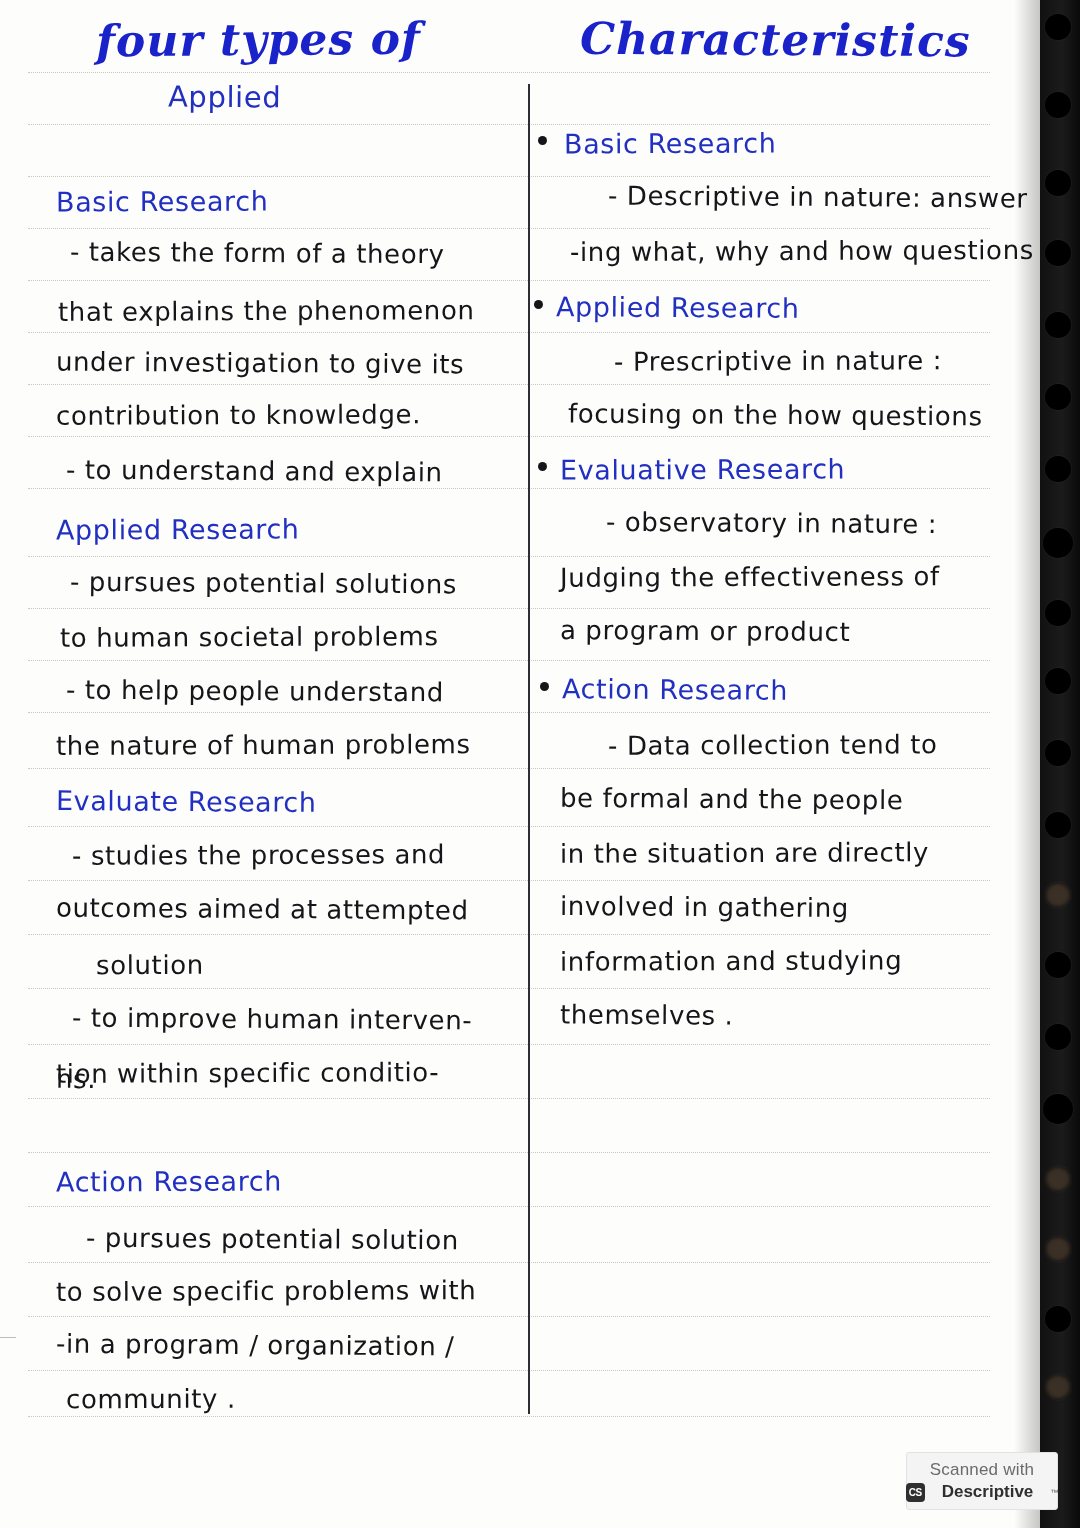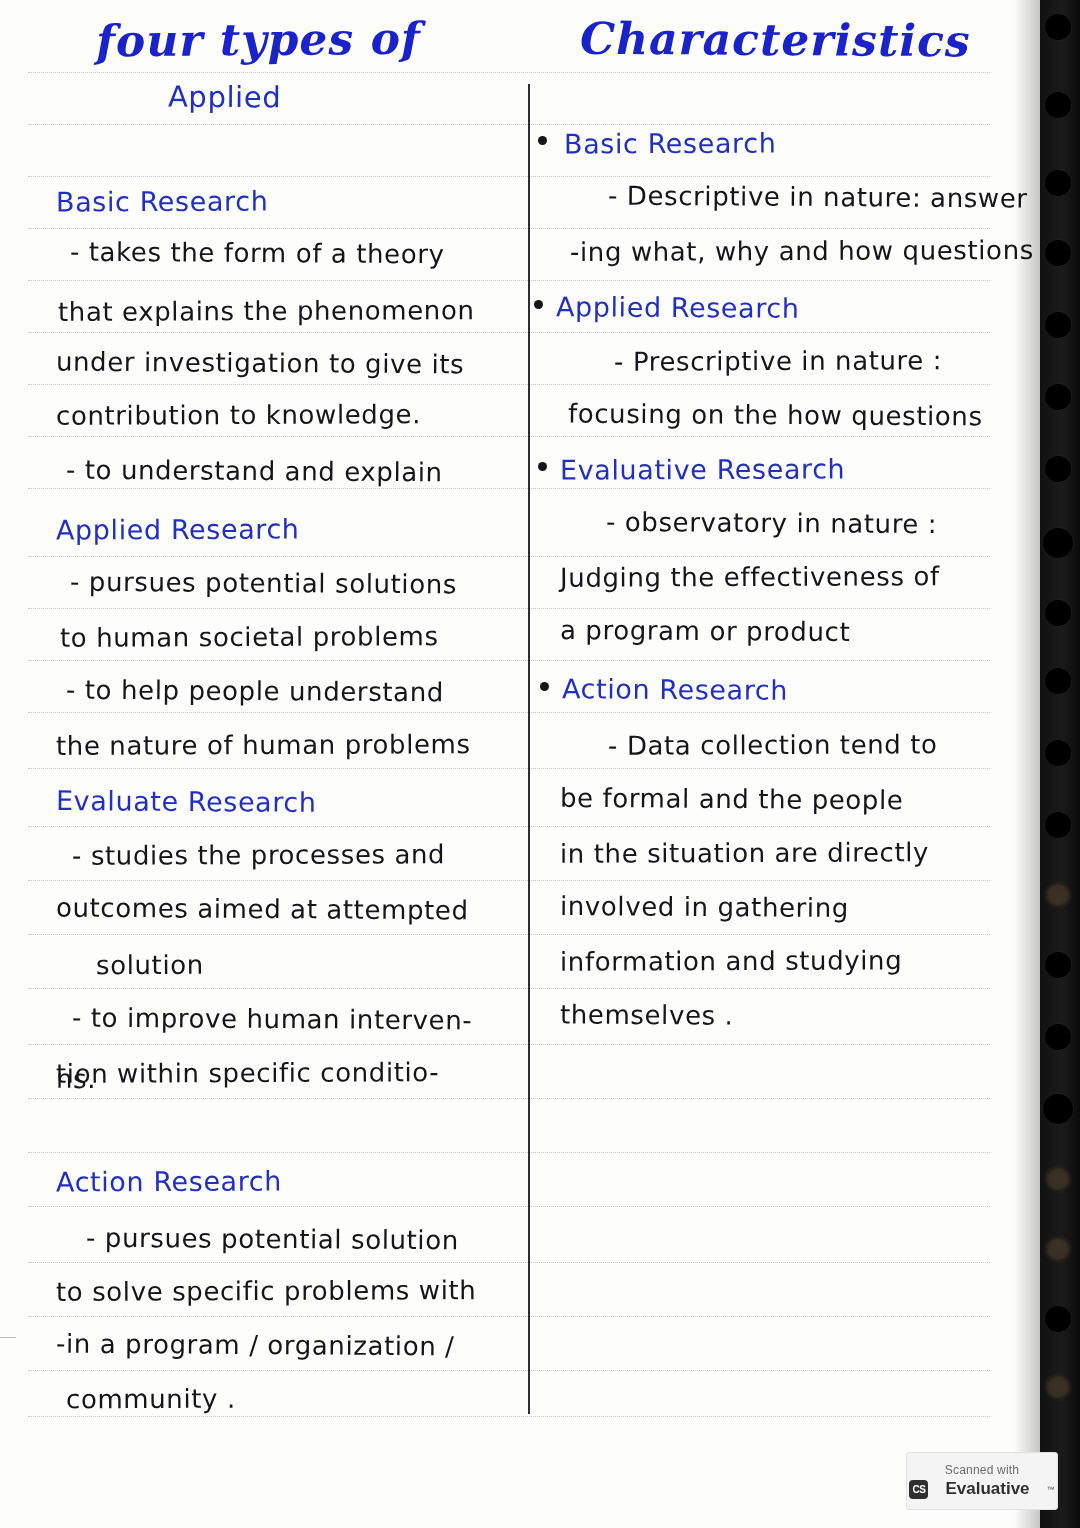--- a/index.html
+++ b/index.html
@@ -121,21 +121,21 @@
     background: #f4f4f4;
     border: 1px solid #e2e2e2;
     border-radius: 3px;
     display: flex;
     flex-direction: column;
     align-items: center;
     justify-content: center;
     font-family: "Liberation Sans", sans-serif;
   }
   .wm-top {
-    font-size: 12px;
+    font-size: 17px;
     color: #6b6b6b;
     letter-spacing: 0.2px;
     margin-bottom: 2px;
   }
   .wm-bottom {
     display: flex;
     align-items: center;
     gap: 17px;
   }
   .wm-logo {
@@ -287,18 +287,18 @@
     <div class="hole brown" style="top:1166px;"></div>
     <div class="hole brown" style="top:1236px;"></div>
     <div class="hole dark" style="top:1306px;"></div>
     <div class="hole brown" style="top:1374px;"></div>
   </div>
 
   <div class="watermark">
     <div class="wm-top">Scanned with</div>
     <div class="wm-bottom">
       <div class="wm-logo">CS</div>
-      <div class="wm-name">Evaluative</div>
+      <div class="wm-name">Descriptive</div>
       <div class="wm-tm">™</div>
     </div>
   </div>
 
 </div>
 
 </body></html>

